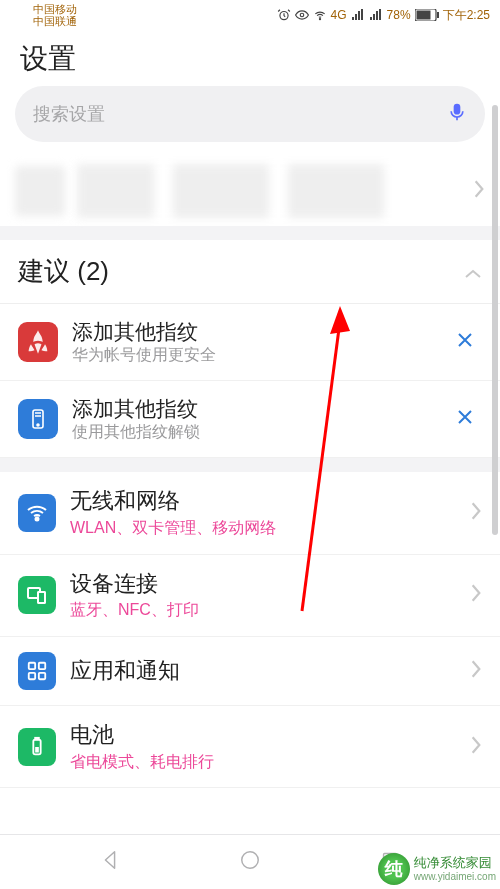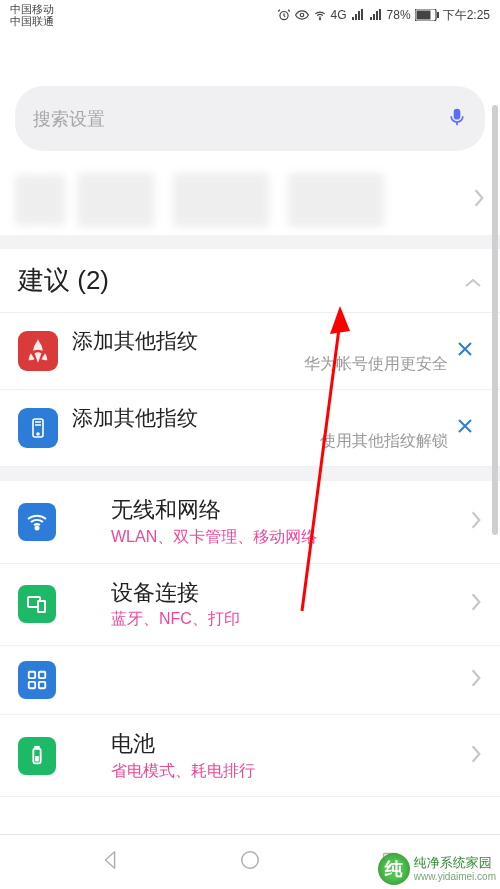--- a/index.html
+++ b/index.html
@@ -20,21 +20,22 @@
       position: relative;
       background: #fff;
     }
     .status-bar {
       height: 30px;
       display: flex;
       align-items: center;
       justify-content: space-between;
       padding: 0 10px;
       font-size: 12px;
-      color: #404040;
+      color: #a16207;
+      margin-left: 23px;
     }
     .status-left {
       font-size: 11px;
       line-height: 1.1;
     }
     .status-right {
       display: flex;
       align-items: center;
       gap: 4px;
     }
@@ -55,21 +56,21 @@
       top: 86px;
       bottom: 55px;
       left: 0;
       right: 0;
       overflow-y: auto;
     }
     .search-bar {
       margin: 0 15px 10px;
       background: #f0f0f2;
       border-radius: 28px;
-      height: 65px;
+      height: 56px;
       display: flex;
       align-items: center;
       padding: 0 18px;
     }
     .search-placeholder {
       color: #a6a6a8;
       font-size: 18px;
       flex: 1;
     }
     .mic-icon {
@@ -137,21 +138,20 @@
     .sugg-text { flex: 1; }
     .sugg-title {
       font-size: 21px;
       color: #222;
       line-height: 1.3;
     }
     .sugg-sub {
       font-size: 16px;
       color: #9a9a9c;
       line-height: 1.3;
-      text-align: right;
     }
     .dismiss-x {
       color: #2e7cd9;
       font-size: 22px;
       padding: 5px 8px;
     }
     .setting-item {
       display: flex;
       align-items: center;
       padding: 15px 18px;
@@ -165,21 +165,21 @@
       display: flex;
       align-items: center;
       justify-content: center;
       margin-right: 14px;
       flex-shrink: 0;
       color: #fff;
     }
     .si-blue { background: #2e7cd9; }
     .si-green { background: #1db966; }
     .si-blue2 { background: #2e7cd9; }
-    .setting-text { flex: 1; margin-left: 41px; }
+    .setting-text { flex: 1; }
     .setting-title {
       font-size: 22px;
       color: #222;
       line-height: 1.3;
     }
     .setting-sub {
       font-size: 16px;
       color: #ec4899;
       line-height: 1.3;
       margin-top: 2px;
@@ -292,20 +292,23 @@
         <svg width="24" height="12" viewBox="0 0 24 12">
             <rect x="0" y="0" width="21" height="12" rx="2" fill="none" stroke="#444" stroke-width="1.2"></rect>
             <rect x="1.5" y="1.5" width="14" height="9" fill="#444"></rect>
             <rect x="22" y="3" width="2" height="6" fill="#444"></rect>
           </svg>
       </span>
       <span>下午2:25</span>
     </div>
   </div>
 
+  <div class="header">
+    <div class="header-title">设置</div>
+  </div>
 
   <div class="content-scroll">
 
     <div class="search-bar">
       <span class="search-placeholder">搜索设置</span>
       <span class="mic-icon">
         <svg width="20" height="24" viewBox="0 0 24 24" fill="#5a6cff">
             <path d="M12 15a4 4 0 0 0 4-4V6a4 4 0 1 0-8 0v5a4 4 0 0 0 4 4z"></path>
             <path d="M19 11a7 7 0 0 1-14 0" fill="none" stroke="#5a6cff" stroke-width="2"></path>
             <path d="M12 18v4" stroke="#5a6cff" stroke-width="2"></path>
@@ -408,20 +411,21 @@
     <div class="setting-item">
       <div class="setting-icon si-blue2">
         <svg width="22" height="22" viewBox="0 0 24 24" fill="none" stroke="#fff" stroke-width="2">
             <rect x="3" y="3" width="7" height="7" rx="1"></rect>
             <rect x="14" y="3" width="7" height="7" rx="1"></rect>
             <rect x="3" y="14" width="7" height="7" rx="1"></rect>
             <rect x="14" y="14" width="7" height="7" rx="1"></rect>
           </svg>
       </div>
       <div class="setting-text">
+        <div class="setting-title">应用和通知</div>
       </div>
       <span class="chevron-right"><svg width="12" height="20" viewBox="0 0 10 18" fill="none" stroke="#c8c8c8" stroke-width="2">
             <path d="M2 2l6 7-6 7"></path>
           </svg></span>
     </div>
 
     <div class="setting-item">
       <div class="setting-icon si-green">
         <svg width="22" height="22" viewBox="0 0 24 24" fill="none" stroke="#fff" stroke-width="2">
             <rect x="8" y="4" width="8" height="16" rx="2"></rect>

